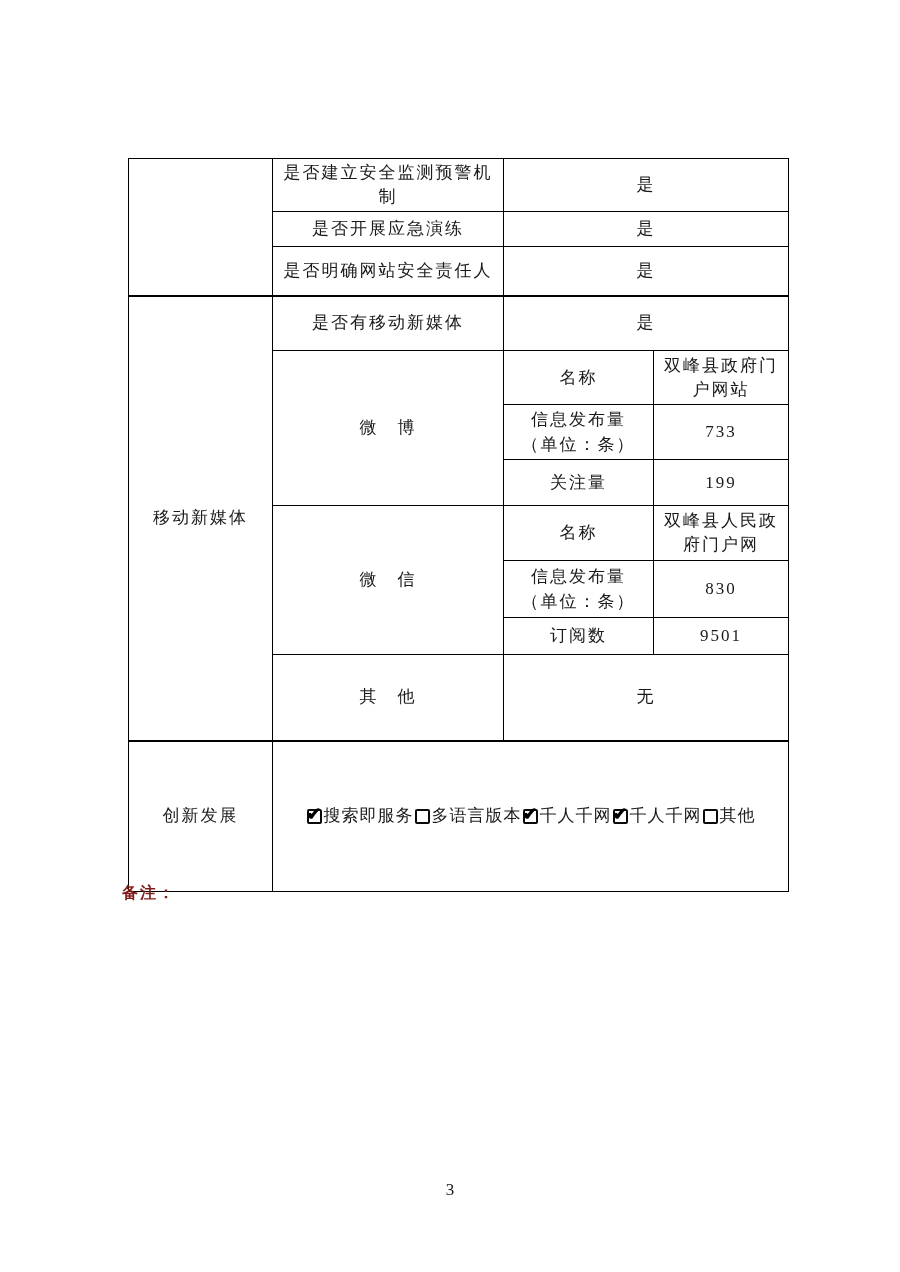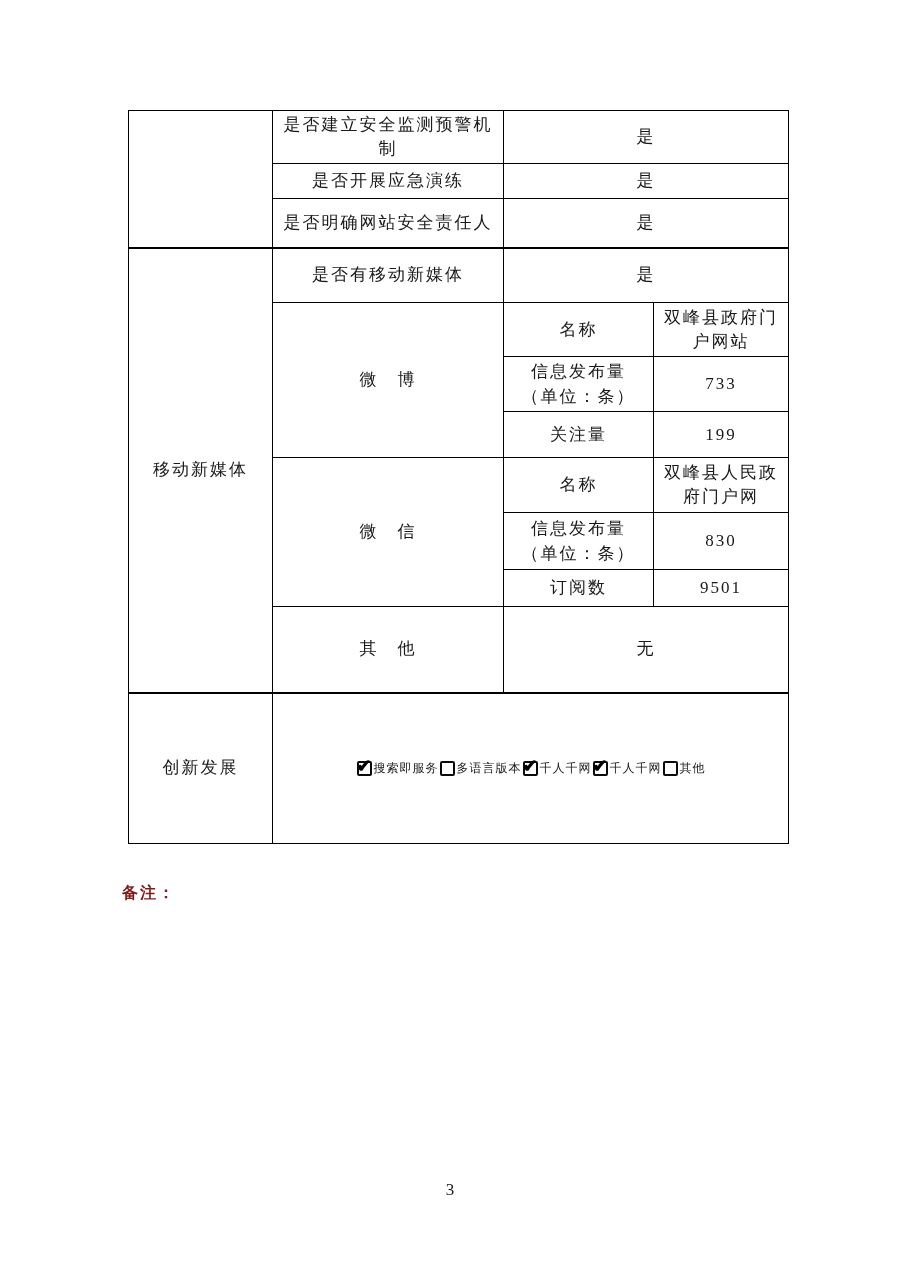--- a/index.html
+++ b/index.html
@@ -23,34 +23,34 @@
   table.report td {
     border: 1px solid #000;
     text-align: center;
     vertical-align: middle;
     font-size: 17px;
     letter-spacing: 2px;
     line-height: 24px;
     padding: 2px 6px;
     overflow: hidden;
   }
-  table.report { border: 1.5px solid #000; }
+  table.report { border: 1.5px solid #000; margin-top: 48px; }
   tr.thick-top td { border-top-width: 2px; }
 
   td.qcell { padding: 0 18px; }          
   td.valcell { padding: 2px 6px; }        
   td.num { letter-spacing: 0.5px; }
 
   .two-line div { line-height: 25px; }
 
   
   td.innov-cell { padding: 0 4px 30px 4px; vertical-align: middle; }
   .innov-line {
     display: flex; justify-content: center;
-    letter-spacing: 1px; font-size: 12px; white-space: nowrap;
+    letter-spacing: 1px; font-size: 17px; white-space: nowrap;
   }
   .opt { display: inline-flex; align-items: center; }
   .cb {
     display: inline-block;
     width: 15px; height: 15px;
     border: 2.5px solid #0a0a0a;
     border-radius: 2px;
     position: relative;
     margin: 0 2px 0 1px;
     background: #fff;

